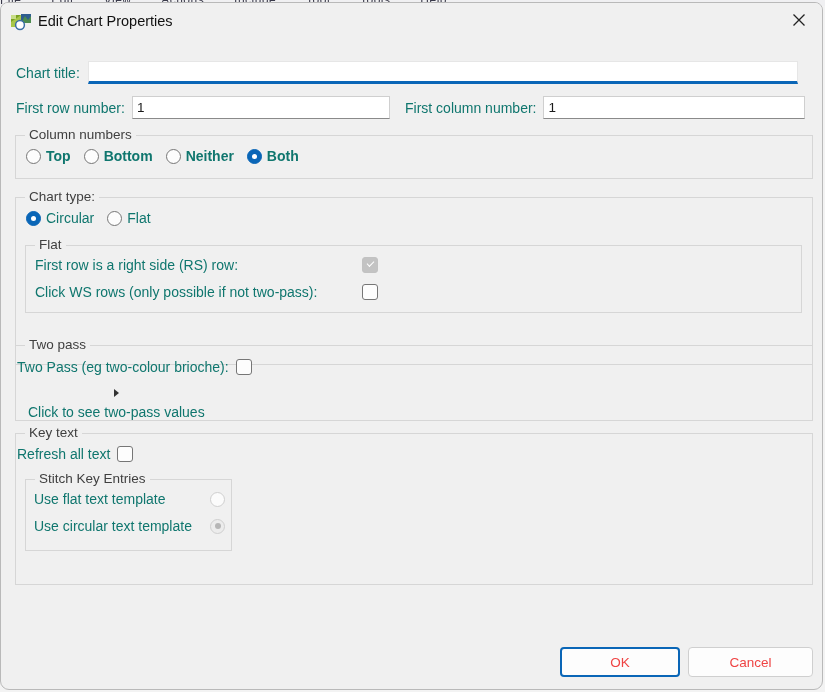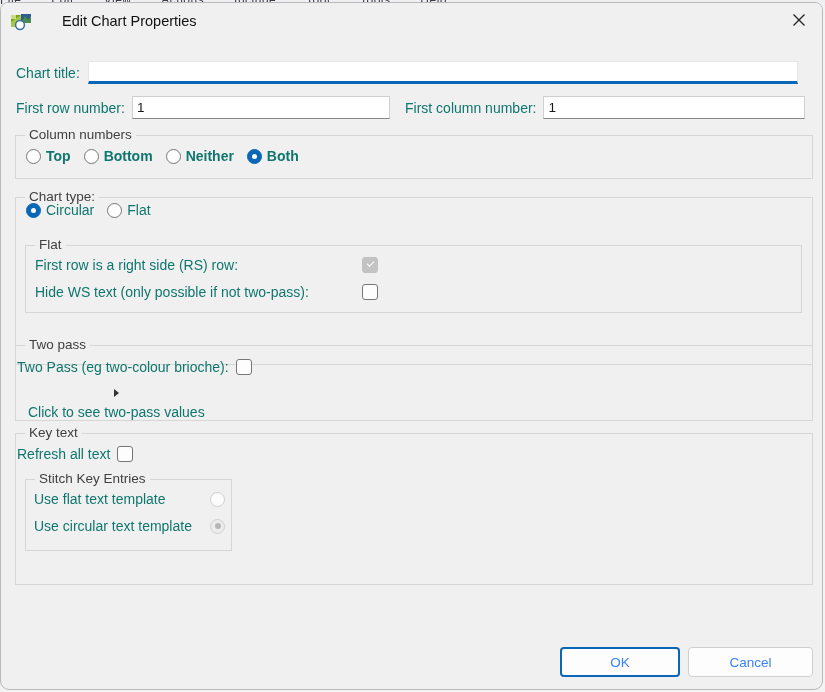--- a/index.html
+++ b/index.html
@@ -55,21 +55,20 @@
   }
 
   #titlebar {
     height: 36px;
     background: #f0f0f0;
     display: flex;
     align-items: center;
     position: relative;
     padding-left: 9px;
     box-sizing: border-box;
-    gap: 24px;
   }
   .app-icon {
     width: 22px;
     height: 22px;
     margin-right: 6px;
     position: relative;
     flex: none;
   }
   #title-text {
     font-size: 14.5px;
@@ -240,21 +239,21 @@
   .btn {
     position: absolute;
     height: 30px;
     background: #fdfdfd;
     border: 1px solid #cfcfcf;
     border-radius: 4px;
     display: flex;
     align-items: center;
     justify-content: center;
     font-size: 13.5px;
-    color: #3b82f6;
+    color: #ef4444;
     box-sizing: border-box;
     cursor: default;
   }
   .btn.primary {
     border: 2px solid #0a66b7;
   }
 </style>
 </head>
 <body>
 
@@ -325,39 +324,39 @@
         </span>
         <span class="radio-item">
           <span class="radio checked"></span>
           <span class="lbl">Both</span>
         </span>
       </div>
     </div>
 
     <div class="groupbox" style="left:14px; top:158px; width:798px; height:168px;">
       <span class="group-title">Chart type:</span>
-      <div style="position:absolute; left:10px; top:4px; display:flex; ">
+      <div style="position:absolute; left:10px; top:12px; display:flex; ">
         <span class="radio-item">
           <span class="radio checked"></span>
           <span class="lbl">Circular</span>
         </span>
         <span class="radio-item">
           <span class="radio"></span>
           <span class="lbl">Flat</span>
         </span>
       </div>
 
       <div class="groupbox" style="left:9px; top:47px; width:777px; height:68px;">
         <span class="group-title">Flat</span>
         <div style="position:absolute; left:9px; top:11px; display:flex; align-items:center; width:330px;">
           <span class="lbl">First row is a right side (RS) row:</span>
           <span class="checkbox disabled-checked" style="position:absolute; left:327px;"></span>
         </div>
         <div style="position:absolute; left:9px; top:38px; display:flex; align-items:center; width:330px;">
-          <span class="lbl">Hide WS text (only possible if not two-pass):</span>
+          <span class="lbl">Click WS rows (only possible if not two-pass):</span>
           <span class="checkbox" style="position:absolute; left:327px;"></span>
         </div>
       </div>
     </div>
 
     <div class="groupbox" style="left:14px; top:306px; width:798px; height:76px;">
       <span class="group-title">Two pass</span>
       <div style="position:absolute; left:1px; top:13px; display:flex; align-items:center; gap:7px;">
         <span class="lbl">Two Pass (eg two-colour brioche):</span>
         <span class="checkbox"></span>

